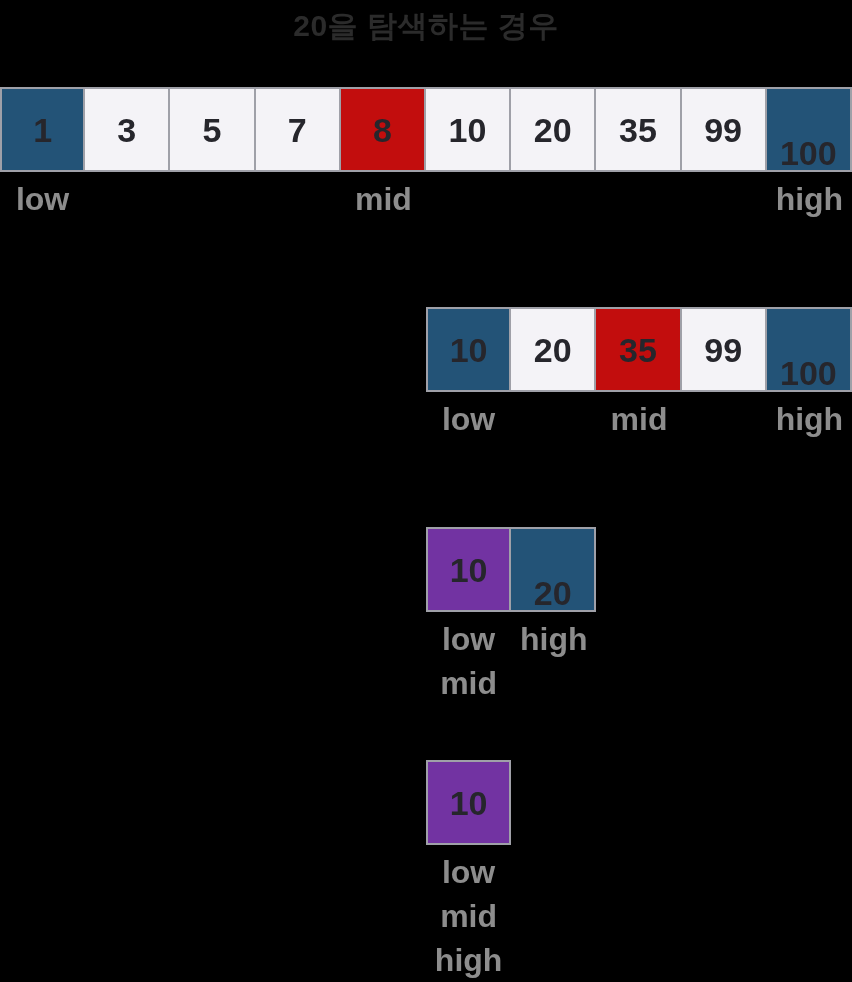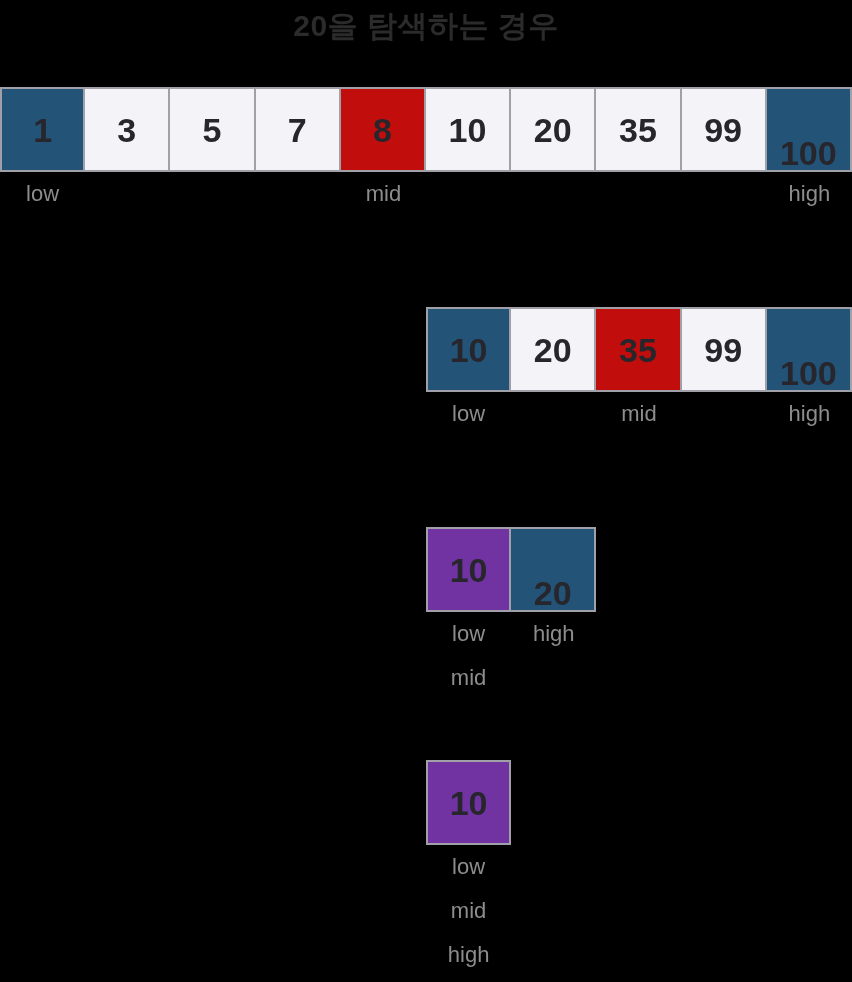--- a/index.html
+++ b/index.html
@@ -55,22 +55,22 @@
     line-height: 1;
   }
   .v-plain   { background: var(--cell_plain,   #f4f3f7); }
   .v-low     { background: var(--cell_low_high, #235377); }
   .v-high    { background: var(--cell_low_high, #235377); align-items: flex-end; }
   .v-mid     { background: var(--cell_mid,     #c20d0d); }
   .v-low-mid { background: var(--cell_low_mid, #7233a2); }
   .pointer-label {
     position: absolute;
     transform: translateX(-50%);
-    font-size: 22px;
-    font-weight: normal;
+    font-size: 32px;
+    font-weight: bold;
     color: var(--pointer_text, #8d8d8d);
     white-space: nowrap;
     line-height: 1.1;
   }
 </style>
 </head>
 <body>
 
 <div class="stage">
   <h1 class="title">20을 탐색하는 경우</h1>

